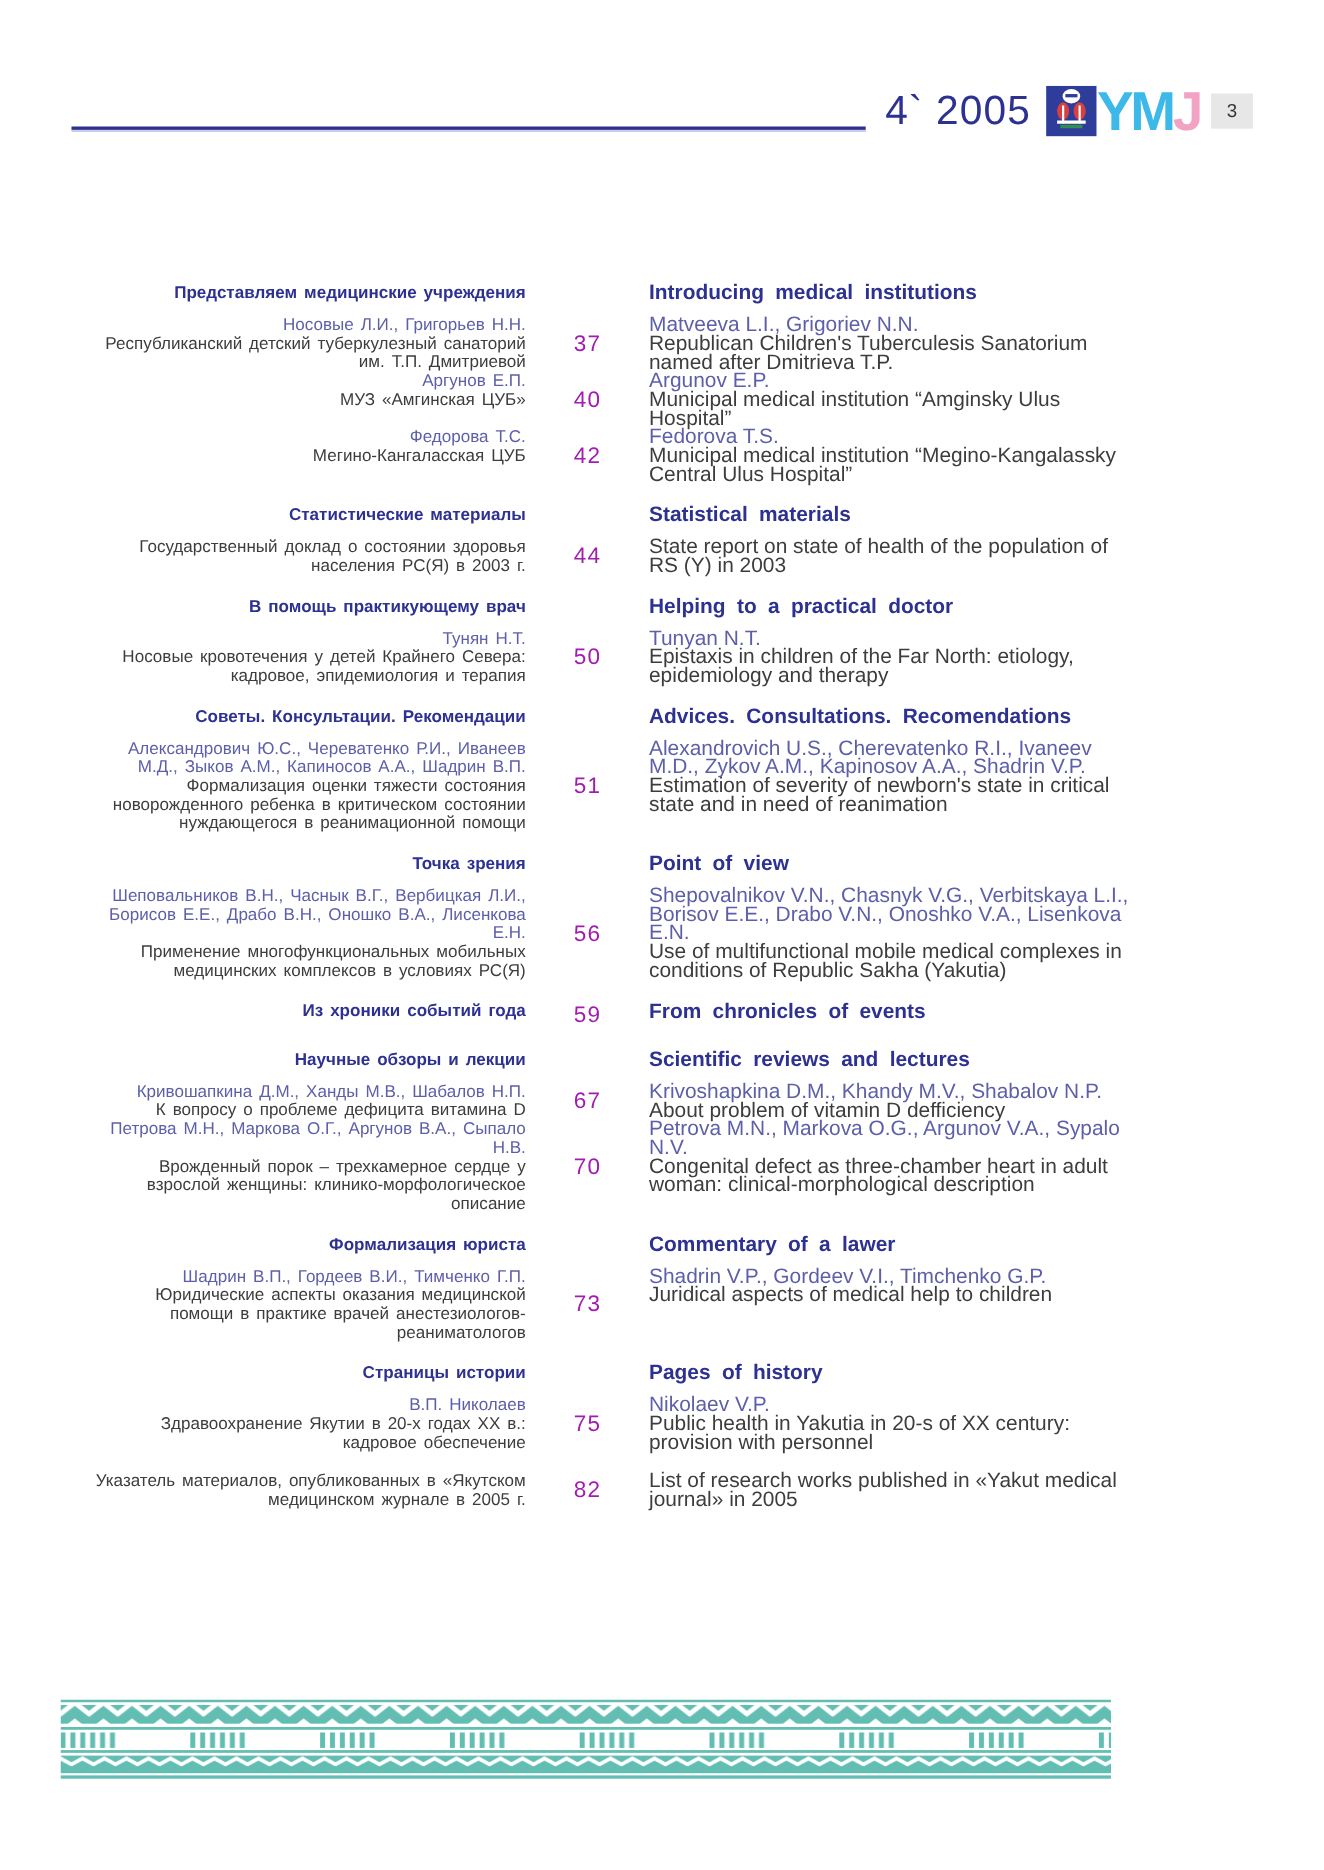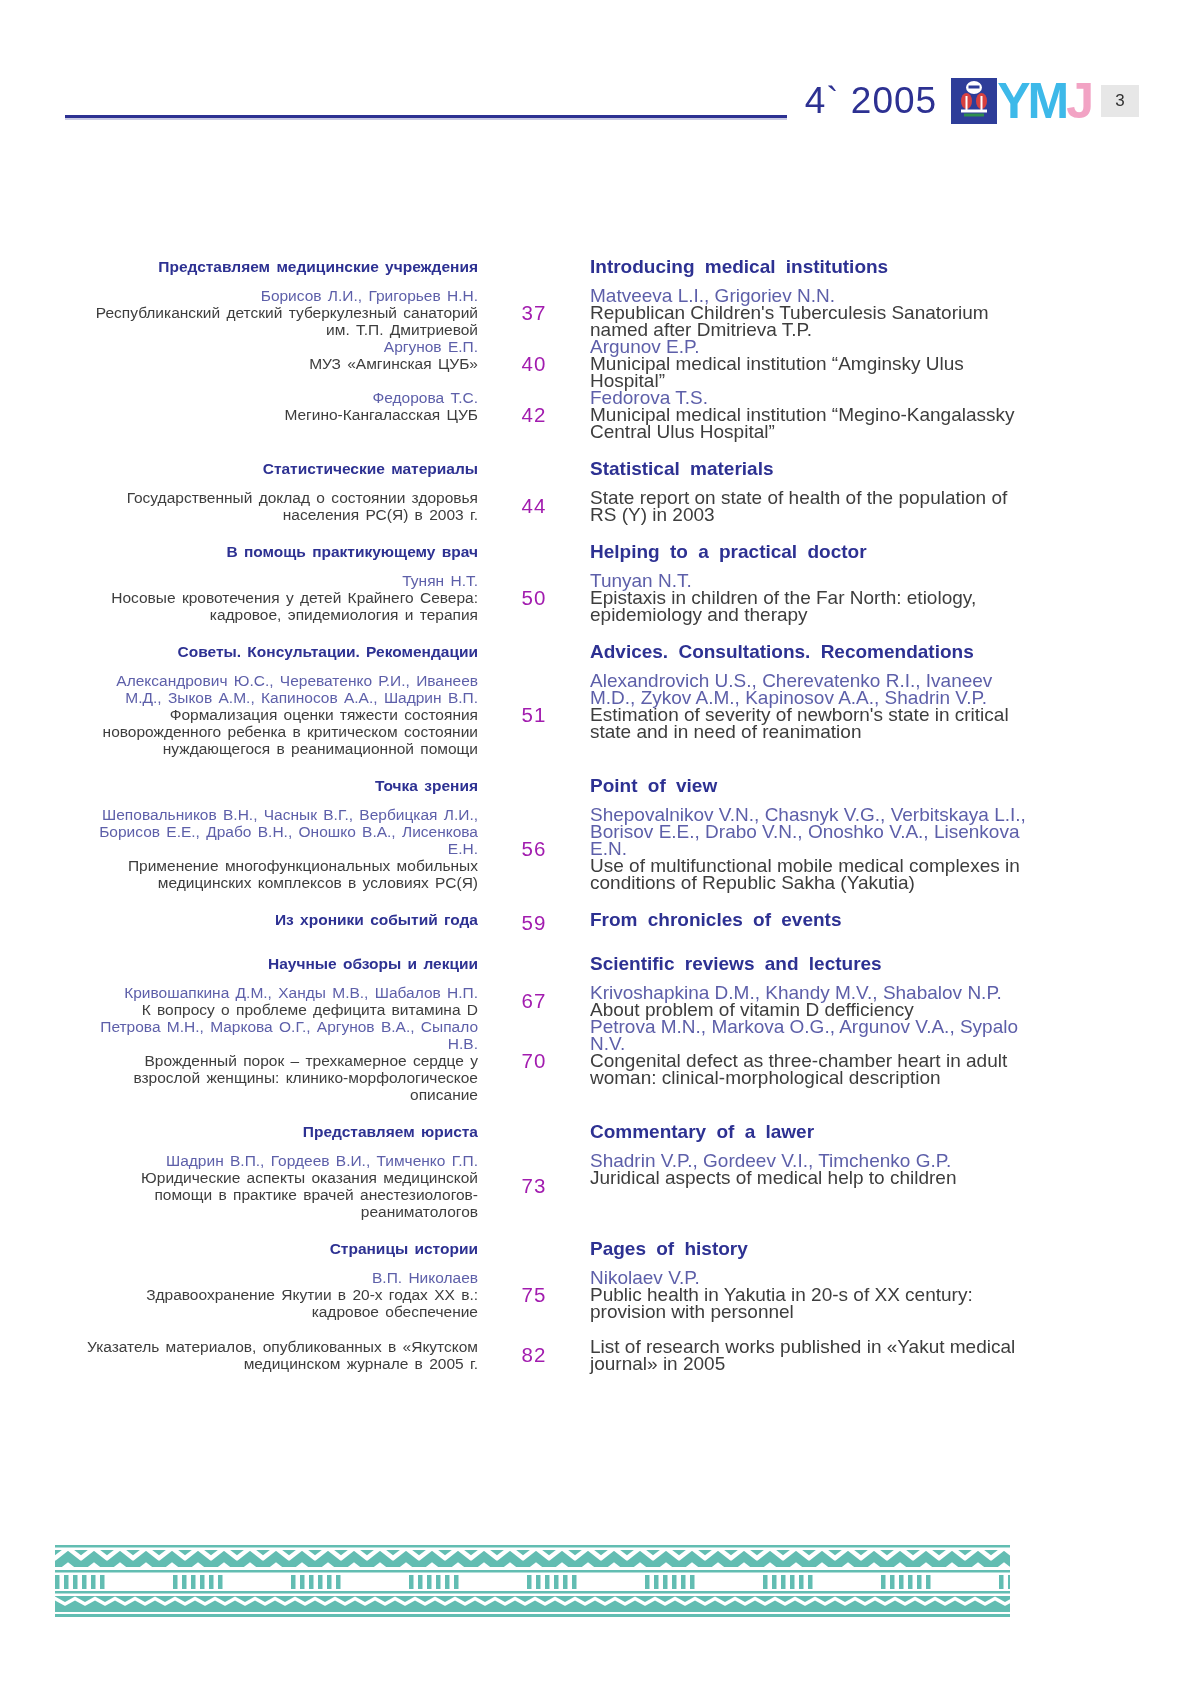--- a/index.html
+++ b/index.html
@@ -80,21 +80,21 @@
 <div class="toc">
 
   <div class="row h-row">
     <div class="c-ru hd">Представляем  медицинские  учреждения</div>
     <div class="c-pg"></div>
     <div class="c-en hd">Introducing  medical  institutions</div>
   </div>
 
   <div class="row e-row">
     <div class="c-ru">
-      <div class="auth">Борисов Л.И., Григорьев Н.Н.</div>
+      <div class="auth">Носовые Л.И., Григорьев Н.Н.</div>
       <div class="ttl">Республиканский детский туберкулезный санаторий им. Т.П. Дмитриевой</div>
     </div>
     <div class="c-pg">37</div>
     <div class="c-en">
       <div class="auth">Matveeva L.I., Grigoriev N.N.</div>
       <div class="ttl">Republican Children's Tuberculesis Sanatorium named after Dmitrieva T.P.</div>
     </div>
   </div>
 
   <div class="row e-row">
@@ -222,21 +222,21 @@
       <div class="ttl">Врожденный порок – трехкамерное сердце у взрослой женщины: клинико-морфологическое описание</div>
     </div>
     <div class="c-pg">70</div>
     <div class="c-en">
       <div class="auth">Petrova M.N., Markova O.G., Argunov V.A., Sypalo N.V.</div>
       <div class="ttl">Congenital defect as three-chamber heart in adult woman: clinical-morphological description</div>
     </div>
   </div>
 
   <div class="row h-row">
-    <div class="c-ru hd">Представляем  юриста</div>
+    <div class="c-ru hd">Формализация  юриста</div>
     <div class="c-pg"></div>
     <div class="c-en hd">Commentary  of  a  lawer</div>
   </div>
 
   <div class="row e-row">
     <div class="c-ru">
       <div class="auth">Шадрин В.П., Гордеев В.И., Тимченко Г.П.</div>
       <div class="ttl">Юридические аспекты оказания медицинской помощи в практике врачей анестезиологов-реаниматологов</div>
     </div>
     <div class="c-pg">73</div>

